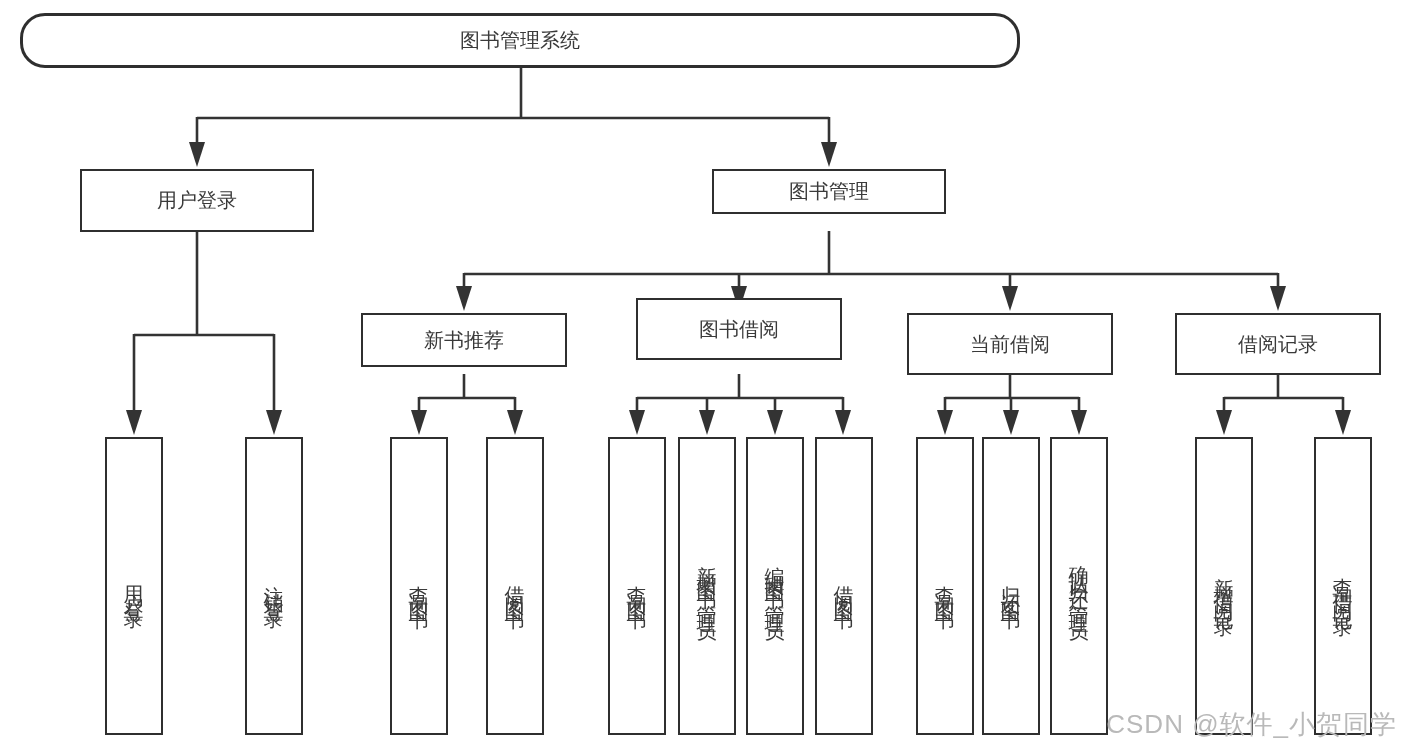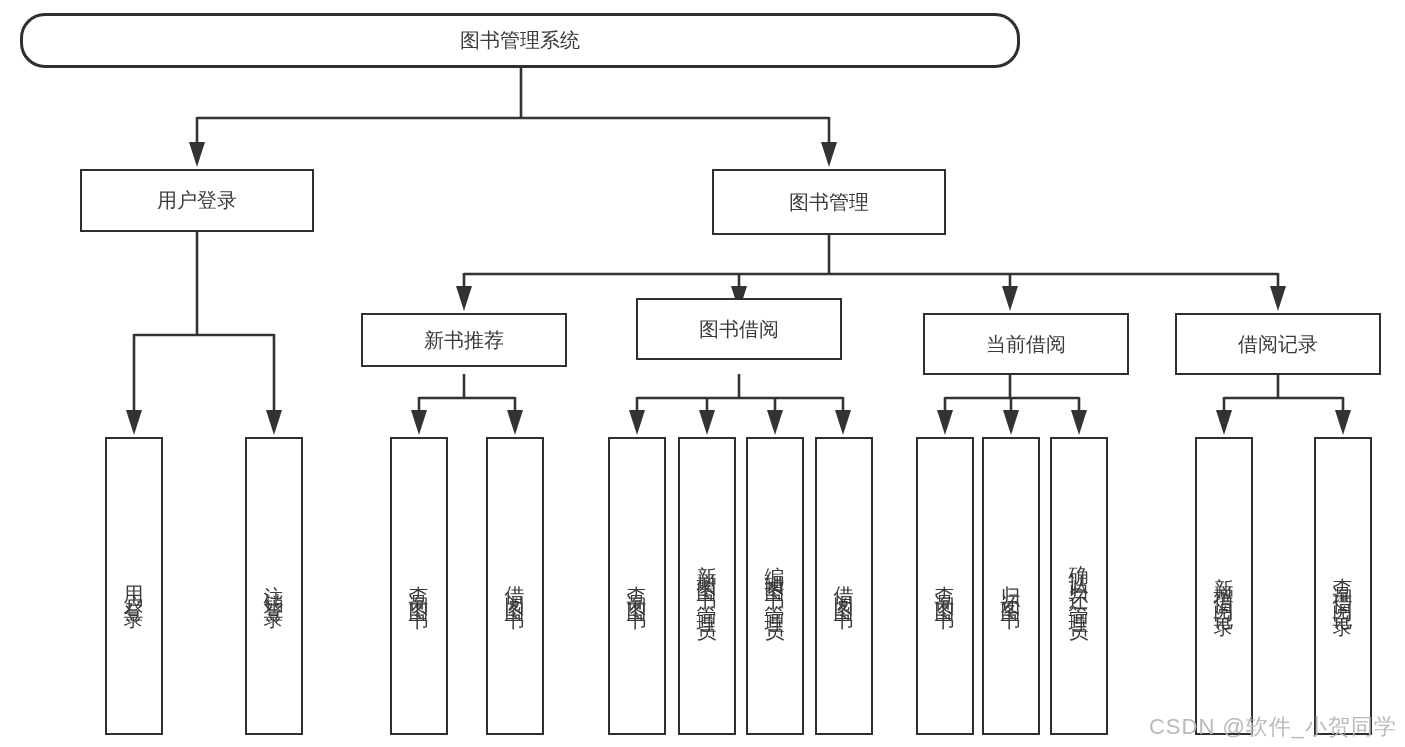--- a/index.html
+++ b/index.html
@@ -40,21 +40,21 @@
     writing-mode: vertical-rl;
     text-orientation: mixed;
     letter-spacing: 8px;
     line-height: 1;
     white-space: nowrap;
   }
   .watermark {
     position: absolute;
     right: 8px;
     bottom: 5px;
-    font-size: 22px;
+    font-size: 26px;
     color: #b9b9b9;
     z-index: 5;
     letter-spacing: 1px;
   }
 </style>
 </head>
 <body>
 
 <div class="canvas">
 
@@ -123,31 +123,31 @@
     </g>
   </svg>
 
   <div class="box root" style="left:20px; top:13px; width:1000px; height:55px;">
     <span>图书管理系统</span>
   </div>
 
   <div class="box" style="left:80px; top:169px; width:234px; height:63px;">
     <span>用户登录</span>
   </div>
-  <div class="box" style="left:712px; top:169px; width:234px; height:66px;">
+  <div class="box" style="left:712px; top:169px; width:234px; height:45px;">
     <span>图书管理</span>
   </div>
 
   <div class="box" style="left:361px; top:313px; width:206px; height:54px;">
     <span>新书推荐</span>
   </div>
   <div class="box" style="left:636px; top:298px; width:206px; height:62px;">
     <span>图书借阅</span>
   </div>
-  <div class="box" style="left:907px; top:313px; width:206px; height:62px;margin-left:16px;">
+  <div class="box" style="left:907px; top:313px; width:206px; height:62px;">
     <span>当前借阅</span>
   </div>
   <div class="box" style="left:1175px; top:313px; width:206px; height:62px;">
     <span>借阅记录</span>
   </div>
 
   <div class="box" style="left:105px; top:437px; width:58px; height:298px;">
     <span class="vtext">用户登录</span>
   </div>
   <div class="box" style="left:245px; top:437px; width:58px; height:298px;">

